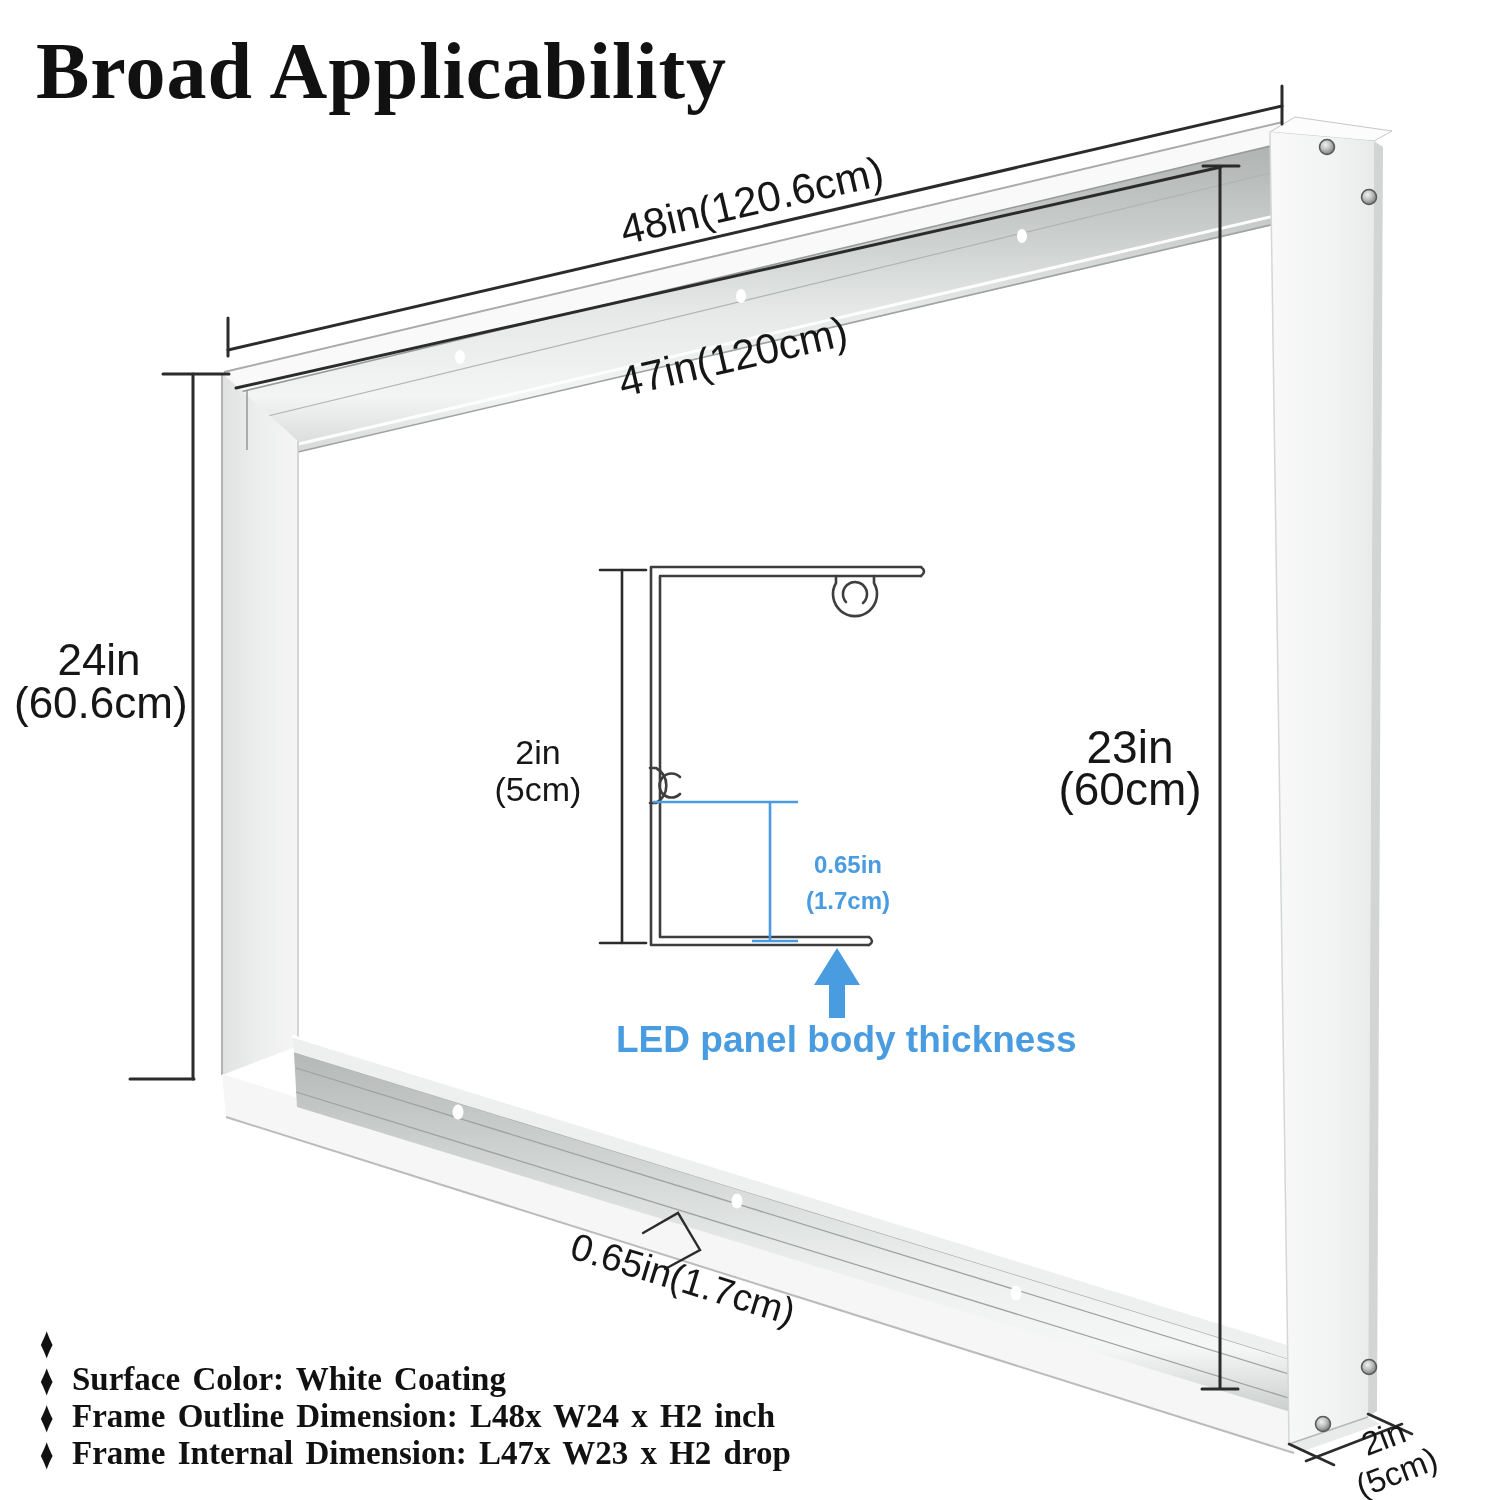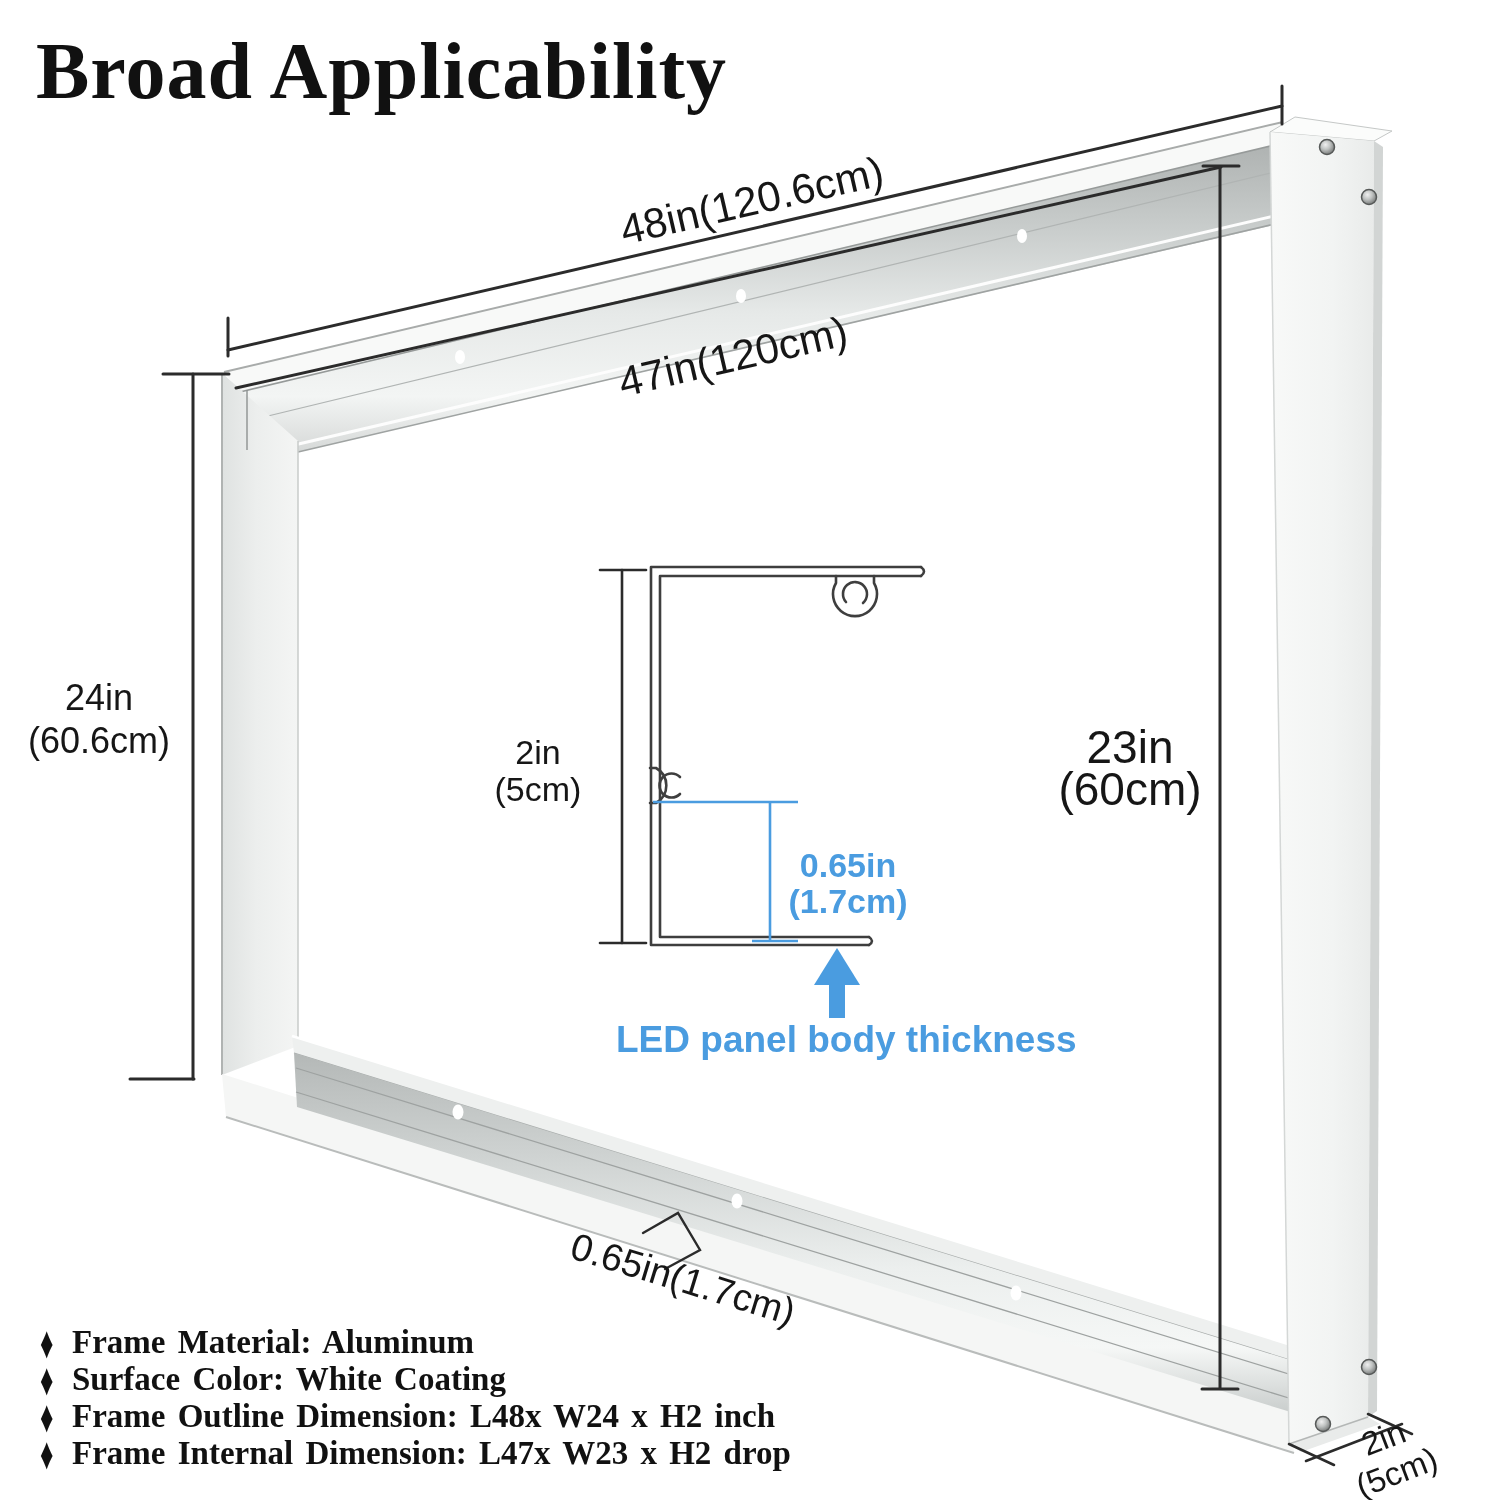--- a/index.html
+++ b/index.html
@@ -8,28 +8,28 @@
   #frame-svg{position:absolute;left:0;top:0;width:1500px;height:1500px;}
 
   .serif{font-family:"Liberation Serif",serif;font-weight:bold;color:#111;}
   #page-title{position:absolute;left:36px;top:26px;font-size:80px;letter-spacing:1px;white-space:nowrap;}
   #page-subtitle{position:absolute;left:66px;top:132px;font-size:31px;line-height:31px;white-space:nowrap;word-spacing:5px;}
 
   .dim-label{position:absolute;color:#161616;text-align:center;white-space:nowrap;}
   .rot{transform-origin:50% 50%;}
   #label-outer-width{left:592px;top:177px;width:320px;font-size:42px;transform:rotate(-13deg);}
   #label-inner-width{left:593px;top:333px;width:280px;font-size:42px;transform:rotate(-13deg);}
-  #label-outer-height{left:14px;top:676px;width:170px;font-size:36px;line-height:43px;}
+  #label-outer-height{left:14px;top:638px;width:170px;font-size:44px;line-height:43px;}
   #label-inner-height{left:1045px;top:726px;width:170px;font-size:46px;line-height:42px;}
   #label-profile-height{left:463px;top:734px;width:150px;font-size:34px;line-height:37px;}
   #label-lip-height{left:533px;top:1258px;width:300px;font-size:38px;transform:rotate(17deg);}
   #label-frame-depth{left:1305px;top:1418px;width:170px;font-size:33px;line-height:37px;transform:rotate(-21deg);}
 
   .blue-text{color:var(--accent-blue,#4a9ce0);}
-  #label-panel-thickness{left:738px;top:847px;width:220px;font-size:34px;line-height:36px;font-weight:bold;}
+  #label-panel-thickness{left:738px;top:847px;width:220px;font-size:24px;line-height:36px;font-weight:bold;}
   #label-panel-note{left:616px;top:1019px;width:460px;font-size:37px;font-weight:bold;}
 
   #specs{position:absolute;left:40px;top:1324px;list-style:none;margin:0;padding:0;}
   #specs li{display:flex;align-items:center;height:37px;font-size:33px;}
   #specs .bullet{display:inline-block;width:30px;font-size:40px;line-height:37px;transform:scale(0.66,1.12);transform-origin:left center;}
   #specs .spec-text{margin-left:2px;white-space:nowrap;word-spacing:4px;}
 </style>
 </head>
 <body>
 
@@ -186,21 +186,20 @@
   <div id="label-lip-height" class="dim-label rot">0.65in(1.7cm)</div>
 
   <div id="label-frame-depth" class="dim-label rot">
     <div>2in</div>
     <div>(5cm)</div>
   </div>
 
   <ul id="specs" class="serif">
     <li>
       <span class="bullet">♦</span>
-      <span class="spec-text">Frame Material: Aluminum</span>
     </li>
     <li>
       <span class="bullet">♦</span>
       <span class="spec-text">Surface Color: White Coating</span>
     </li>
     <li>
       <span class="bullet">♦</span>
       <span class="spec-text">Frame Outline Dimension: L48x W24 x H2 inch</span>
     </li>
     <li>

